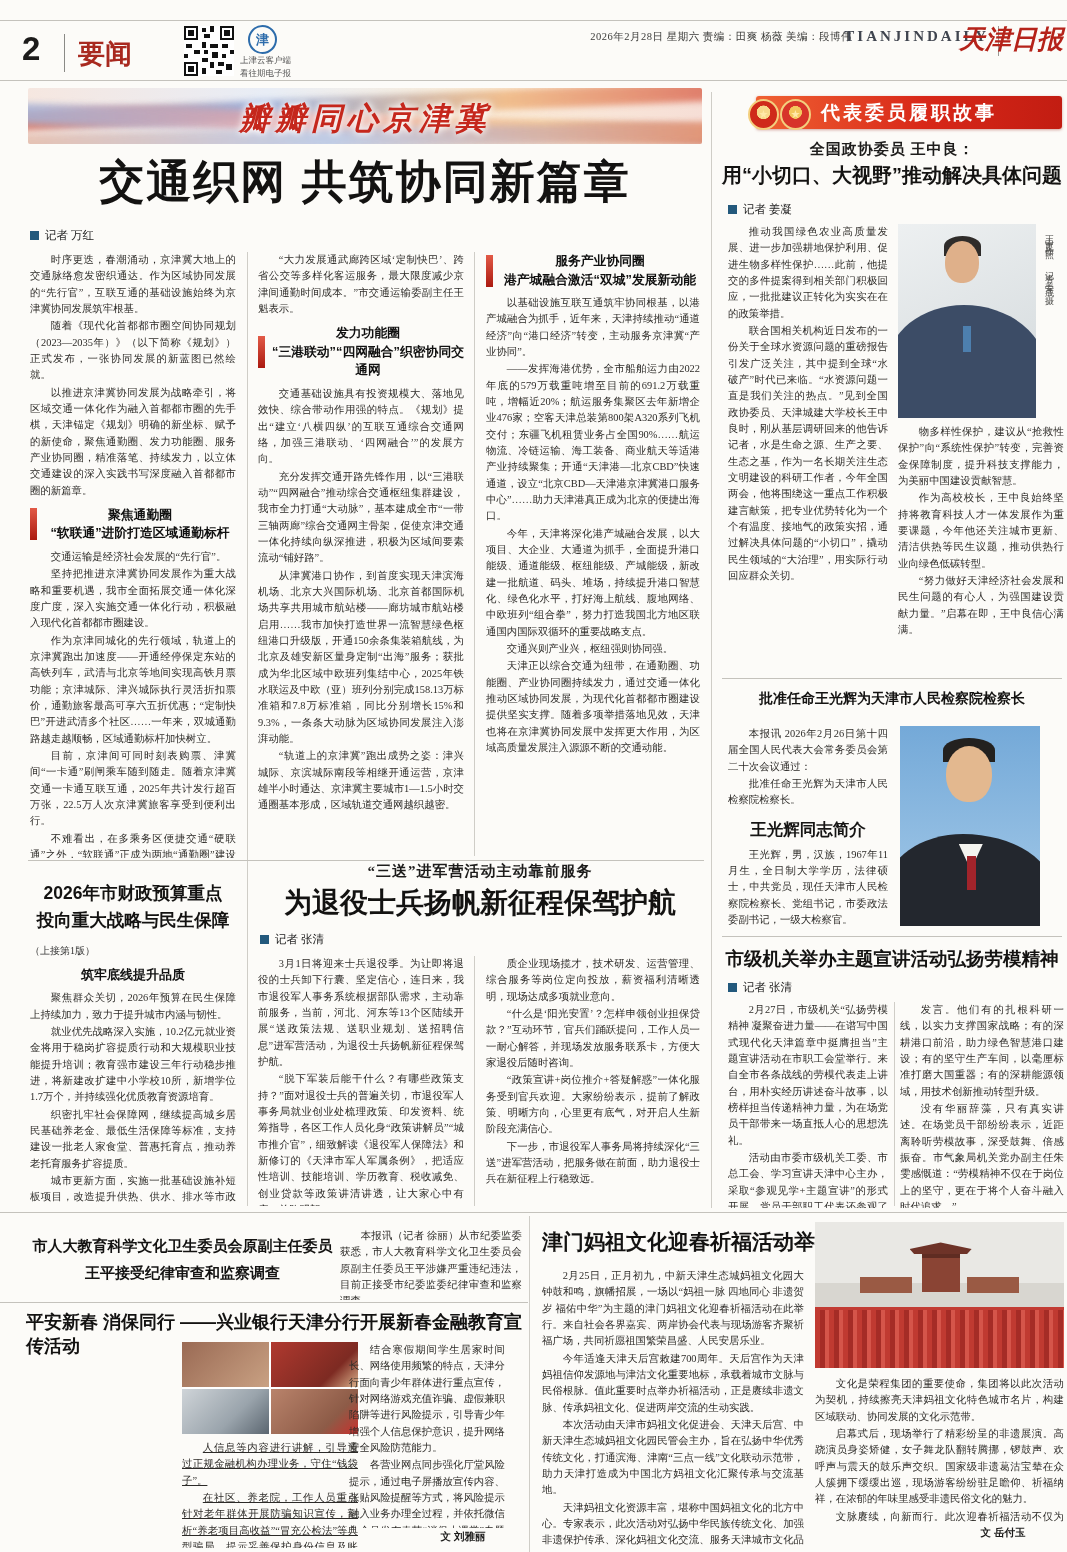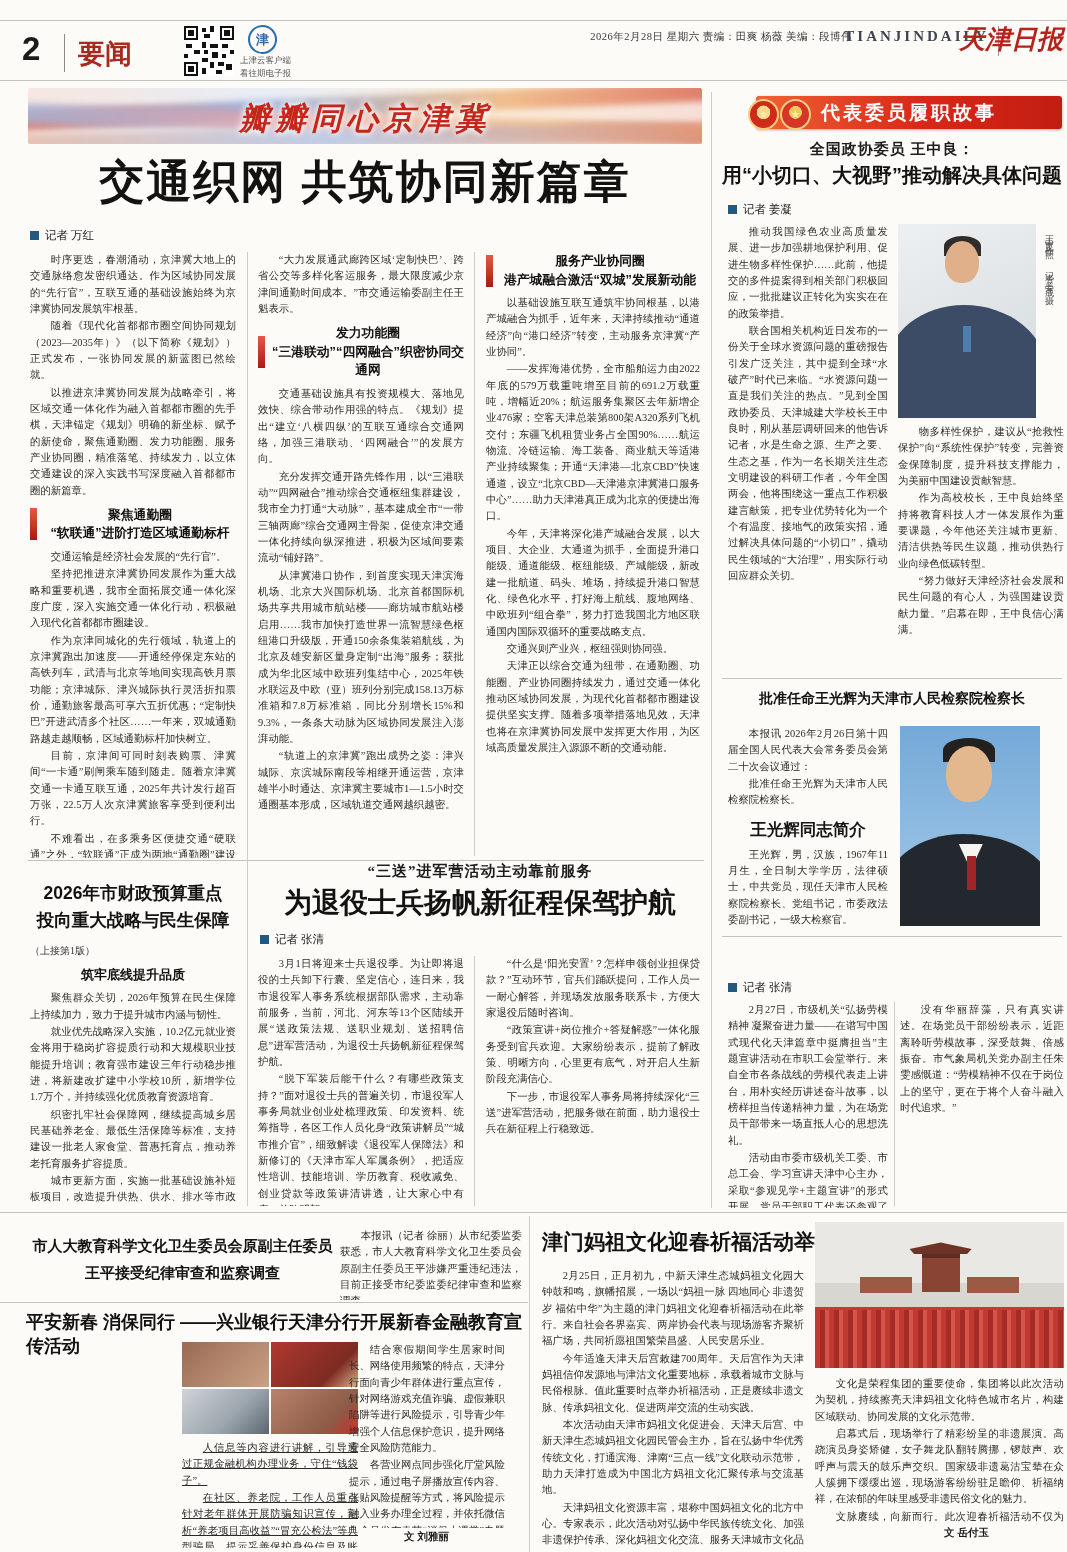--- a/index.html
+++ b/index.html
@@ -67,21 +67,21 @@
   .p-mazu .tower{position:absolute;left:43%;top:22%;width:38px;height:34px;background:#8a4434;border-top:4px solid #5f2c22;}
   .p-mazu .wing{position:absolute;top:38%;width:52px;height:16px;background:#9a5a44;}
   .p-mazu .crowd{position:absolute;left:0;bottom:0;width:100%;height:40%;
      background:repeating-linear-gradient(90deg,#c03a31 0 5px,#a52c26 5px 10px,#d5554a 10px 14px);}
   .collage{display:grid;grid-template-columns:1fr 1fr;grid-template-rows:1fr 1fr;gap:2px;background:#fff;}
   .collage div{width:100%;height:100%;}
   .c1{background:linear-gradient(135deg,#9a6a54,#c9a183);}
   .c2{background:linear-gradient(135deg,#b0392f,#7d2a22 70%,#d9b08a);}
   .c3{background:linear-gradient(135deg,#cfd4d8,#9aa4ac 60%,#5b6670);}
   .c4{background:linear-gradient(135deg,#b9836b,#8d5b47 70%,#c9302c);}
-  .credit{font:bold 10.5px "Liberation Sans",sans-serif;color:#1b1a19;text-align:left;}
+  .credit{font:bold 10.5px "Liberation Sans",sans-serif;color:#1b1a19;text-align:center;}
   .note{font-size:10px;color:#333;}
   .subcenter{font:bold 13px "Liberation Sans",sans-serif;text-align:center;color:#111;margin:8px 0 6px;}
   
   .qr{background:#fff;}
 </style>
 </head>
 <body>
 
 <div class="page">
 
@@ -264,33 +264,35 @@
   </div>
   <div class="photo p-app" style="left:900px;top:726px;width:140px;height:200px;">
     <div class="hair"></div>
     <div class="head"></div>
     <div class="suit"></div>
     <div class="shirt"></div>
     <div class="tie"></div>
   </div>
 
   <div class="hr" style="left:722px;top:936px;width:340px;"></div>
+  <div class="abs hl2" style="left:718px;top:946px;width:348px;font-size:18.5px;">市级机关举办主题宣讲活动弘扬劳模精神</div>
   <div class="abs byline" style="left:728px;top:980px;">
     <span class="byl-sq"></span>
     <span>记者 张清</span>
   </div>
   <div class="colbox cols" style="left:728px;top:1002px;width:160px;height:206px;">
     <div>
         <p>2月27日，市级机关“弘扬劳模精神 凝聚奋进力量——在谱写中国式现代化天津篇章中挺膺担当”主题宣讲活动在市职工会堂举行。来自全市各条战线的劳模代表走上讲台，用朴实经历讲述奋斗故事，以榜样担当传递精神力量，为在场党员干部带来一场直抵人心的思想洗礼。</p>
         <p>活动由市委市级机关工委、市总工会、学习宣讲天津中心主办，采取“参观见学+主题宣讲”的形式开展，党员干部职工代表还参观了劳模精神主题教育展、天津工运展，感悟劳动者的崇高品格与奋斗精神。</p>
       </div>
   </div>
   <div class="vr" style="left:894px;top:1002px;height:204px;"></div>
   <div class="colbox cols" style="left:900px;top:1002px;width:164px;height:206px;">
     <div>
+        <p>发言。他们有的扎根科研一线，以实力支撑国家战略；有的深耕港口前沿，助力绿色智慧港口建设；有的坚守生产车间，以毫厘标准打磨大国重器；有的深耕能源领域，用技术创新推动转型升级。</p>
         <p>没有华丽辞藻，只有真实讲述。在场党员干部纷纷表示，近距离聆听劳模故事，深受鼓舞、倍感振奋。市气象局机关党办副主任朱雯感慨道：“劳模精神不仅在于岗位上的坚守，更在于将个人奋斗融入时代追求。”</p>
       </div>
   </div>
 
   <div class="hr" style="left:28px;top:860px;width:676px;"></div>
   <div class="colbox" style="left:30px;top:880px;width:206px;height:328px;">
     <div style="font:bold 17.5px 'Liberation Sans',sans-serif;text-align:center;line-height:1.55;color:#131211;">
       <div>2026年市财政预算重点</div>
       <div>投向重大战略与民生保障</div>
     </div>
@@ -312,20 +314,21 @@
   </div>
   <div class="colbox cols" style="left:258px;top:956px;width:206px;height:250px;">
     <div>
         <p>3月1日将迎来士兵退役季。为让即将退役的士兵卸下行囊、坚定信心，连日来，我市退役军人事务系统根据部队需求，主动靠前服务，当前，河北、河东等13个区陆续开展“送政策法规、送职业规划、送招聘信息”进军营活动，为退役士兵扬帆新征程保驾护航。</p>
         <p>“脱下军装后能干什么？有哪些政策支持？”面对退役士兵的普遍关切，市退役军人事务局就业创业处梳理政策、印发资料、统筹指导，各区工作人员化身“政策讲解员”“城市推介官”，细致解读《退役军人保障法》和新修订的《天津市军人军属条例》，把适应性培训、技能培训、学历教育、税收减免、创业贷款等政策讲清讲透，让大家心中有底、前路明朗。</p>
       </div>
   </div>
   <div class="vr" style="left:474px;top:956px;height:250px;"></div>
   <div class="colbox cols" style="left:486px;top:956px;width:214px;height:250px;">
     <div>
+        <p>质企业现场揽才，技术研发、运营管理、综合服务等岗位定向投放，薪资福利清晰透明，现场达成多项就业意向。</p>
         <p>“什么是‘阳光安置’？怎样申领创业担保贷款？”互动环节，官兵们踊跃提问，工作人员一一耐心解答，并现场发放服务联系卡，方便大家退役后随时咨询。</p>
         <p>“政策宣讲+岗位推介+答疑解惑”一体化服务受到官兵欢迎。大家纷纷表示，提前了解政策、明晰方向，心里更有底气，对开启人生新阶段充满信心。</p>
         <p>下一步，市退役军人事务局将持续深化“三送”进军营活动，把服务做在前面，助力退役士兵在新征程上行稳致远。</p>
       </div>
   </div>
 
   <div class="hr" style="left:0;top:1212px;width:1067px;"></div>
   <div class="vr" style="left:529px;top:1216px;height:336px;"></div>
 
   <div class="abs" style="left:30px;top:1232px;width:305px;text-align:center;font:bold 15px 'Liberation Sans',sans-serif;line-height:1.8;color:#141312;">

